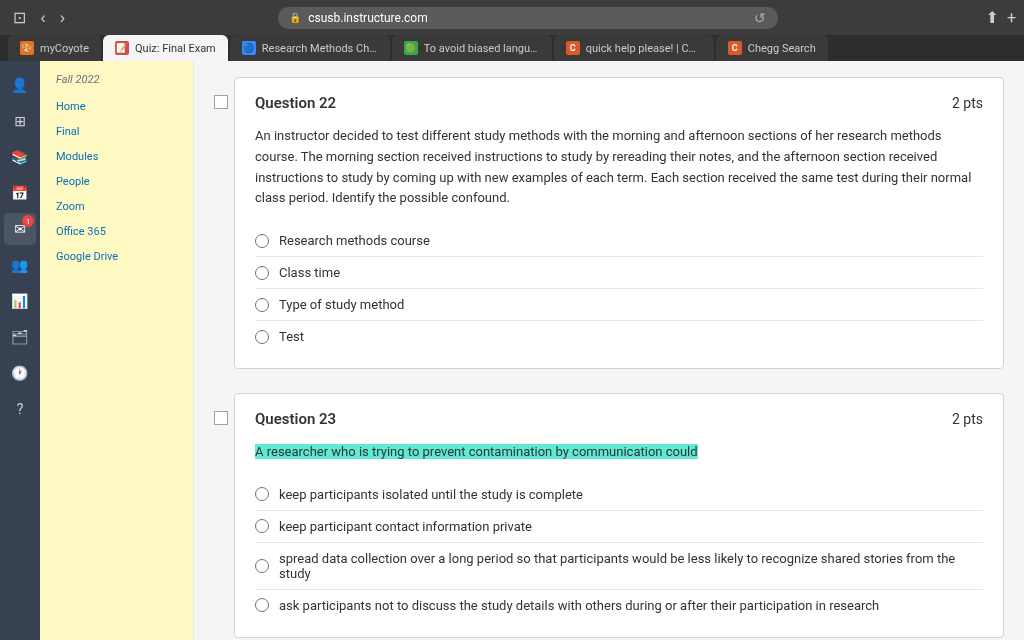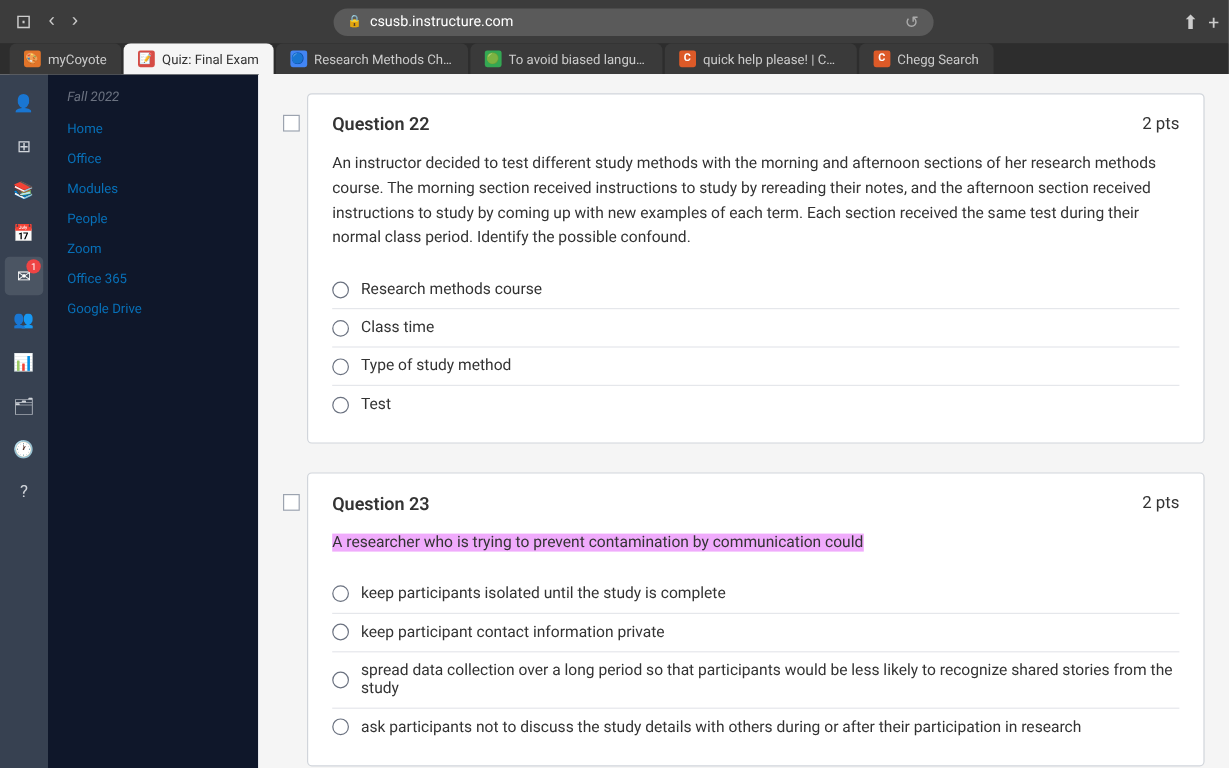--- a/index.html
+++ b/index.html
@@ -26,21 +26,21 @@
     .main-layout { display: flex; flex: 1; overflow: hidden; }
 
     
     .icon-sidebar { width: 40px; background: #374151; display: flex; flex-direction: column; align-items: center; padding: 8px 0; gap: 4px; flex-shrink: 0; }
     .icon-sidebar-item { width: 32px; height: 32px; display: flex; align-items: center; justify-content: center; border-radius: 4px; color: #d1d5db; font-size: 16px; cursor: pointer; }
     .icon-sidebar-item.active { background: #4b5563; color: #fff; }
     .icon-sidebar-item.notification { position: relative; }
     .notif-badge { position: absolute; top: 2px; right: 2px; background: #ef4444; color: #fff; border-radius: 50%; font-size: 8px; width: 12px; height: 12px; display: flex; align-items: center; justify-content: center; }
 
     
-    .nav-sidebar { width: 176px; background: #0f172a; border-right: 1px solid #e5e7eb; padding: 8px 0; flex-shrink: 0; overflow-y: auto; }
+    .nav-sidebar { width: 154px; background: #fef9c3; border-right: 1px solid #e5e7eb; padding: 8px 0; flex-shrink: 0; overflow-y: auto; }
     .nav-semester { font-size: 11px; color: #6b7280; padding: 4px 16px 8px; font-style: italic; }
     .nav-item { display: block; padding: 6px 16px; color: #0770b8; font-size: 11px; cursor: pointer; text-decoration: none; }
 
     
     .content-area { flex: 1; overflow-y: auto; background: #f5f5f5; padding: 0 20px 20px; }
 
     
     .content-area::-webkit-scrollbar { width: 8px; }
     .content-area::-webkit-scrollbar-track { background: #f1f1f1; }
     .content-area::-webkit-scrollbar-thumb { background: #ccc; border-radius: 4px; }
@@ -50,21 +50,21 @@
     .question-header { display: flex; justify-content: space-between; align-items: center; margin-bottom: 14px; font-size: 15px; font-weight: 600; color: #333; }
     .question-pts { font-weight: normal; font-size: 14px; color: #333; text-align: right; }
     .question-body { font-size: 13px; color: #333; line-height: 1.6; margin-bottom: 16px; }
 
     
     .option-row { display: flex; align-items: center; gap: 10px; padding: 8px 0; border-top: 1px solid #e5e7eb; font-size: 13px; color: #333; }
     .option-row:first-child { border-top: none; }
     .radio-circle { width: 14px; height: 14px; border-radius: 50%; border: 1.5px solid #6b7280; background: #fff; flex-shrink: 0; }
 
     
-    .highlight { background: #f0abfc; }
+    .highlight { background: #5eead4; }
 
     .content-top-space { height: 16px; }
 
     
     .favicon-canvas { background: #e27429; }
     .favicon-quiz { background: #d64c45; }
     .favicon-research { background: #4285f4; }
     .favicon-google { background: #34a853; }
     .favicon-chegg1 { background: #dd5a28; }
     .favicon-chegg2 { background: #dd5a28; }
@@ -152,21 +152,21 @@
       </div>
       <div class="icon-sidebar-item" style="position: relative;">
         <span style="font-size:14px;">?</span>
       </div>
     </div>
 
   <div class="nav-sidebar">
     <div class="nav-semester">Fall 2022</div>
     <div id="nav-items-container">
         <a class="nav-item">Home</a>
-        <a class="nav-item">Office</a>
+        <a class="nav-item">Final</a>
         <a class="nav-item">Modules</a>
         <a class="nav-item">People</a>
         <a class="nav-item">Zoom</a>
         <a class="nav-item">Office 365</a>
         <a class="nav-item">Google Drive</a>
       </div>
   </div>
 
   <div class="content-area">
     <div class="content-top-space"></div>

